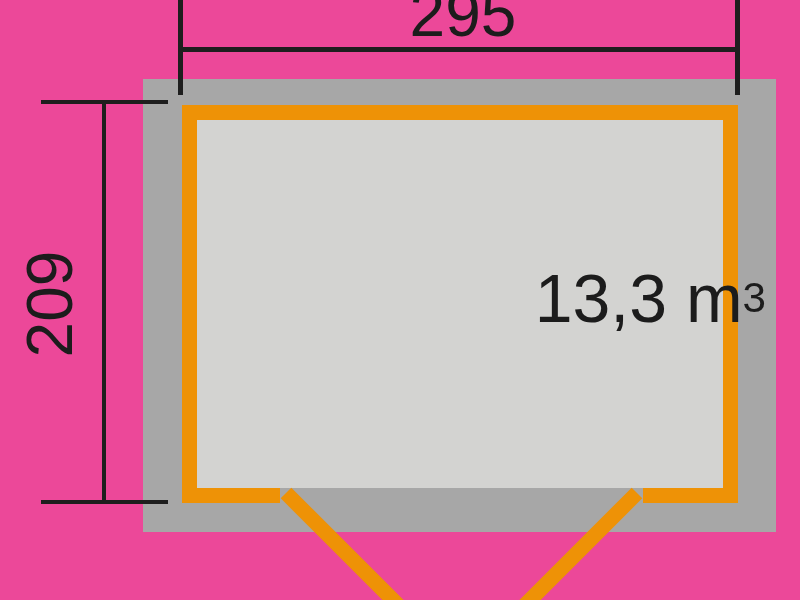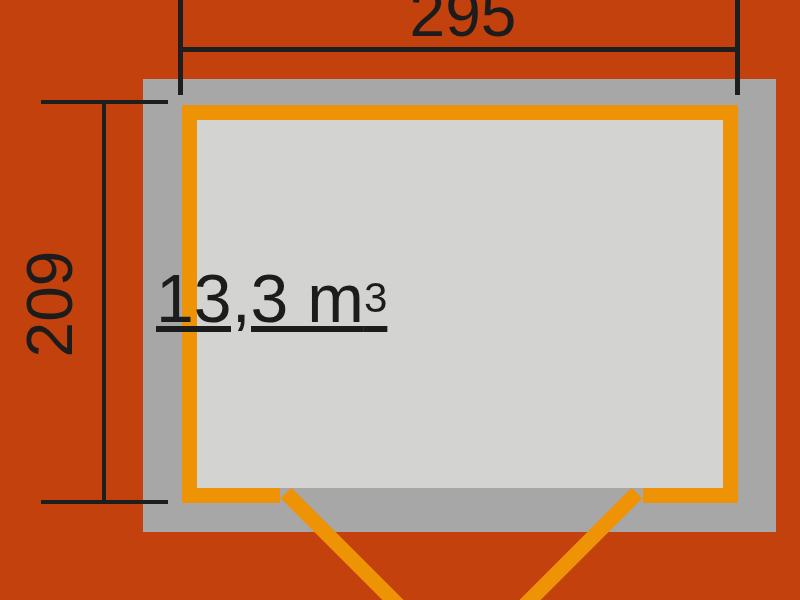--- a/index.html
+++ b/index.html
@@ -6,21 +6,21 @@
     margin: 0;
     padding: 0;
     background: #ffffff;
     font-family: "Liberation Sans", sans-serif;
   }
   #stage {
     position: relative;
     width: 800px;
     height: 600px;
     overflow: hidden;
-    background: #c2410c;
+    background: #ec4899;
   }
   
   .wall {
     position: absolute;
     left: 143px; top: 79px;
     width: 633px; height: 453px;
     background: #a7a7a7;
     z-index: 1;
   }
   .frame {
@@ -79,26 +79,25 @@
   }
   .label-depth {
     left: -50px; top: 272px;
     width: 200px; height: 64px;
     text-align: center;
     font-size: 64px;
     line-height: 64px;
     transform: rotate(-90deg);
   }
   .label-volume {
-    left: 156px; top: 258px;
+    left: 166px; top: 258px;
     width: 600px; height: 80px;
-    text-align: left;
+    text-align: right;
     font-size: 68px;
     line-height: 80px;
-    text-decoration: underline;
   }
   .label-volume .sup {
     font-size: 62%;
     vertical-align: 0.24em;
   }
 </style>
 </head>
 <body>
 
 <div id="stage">

